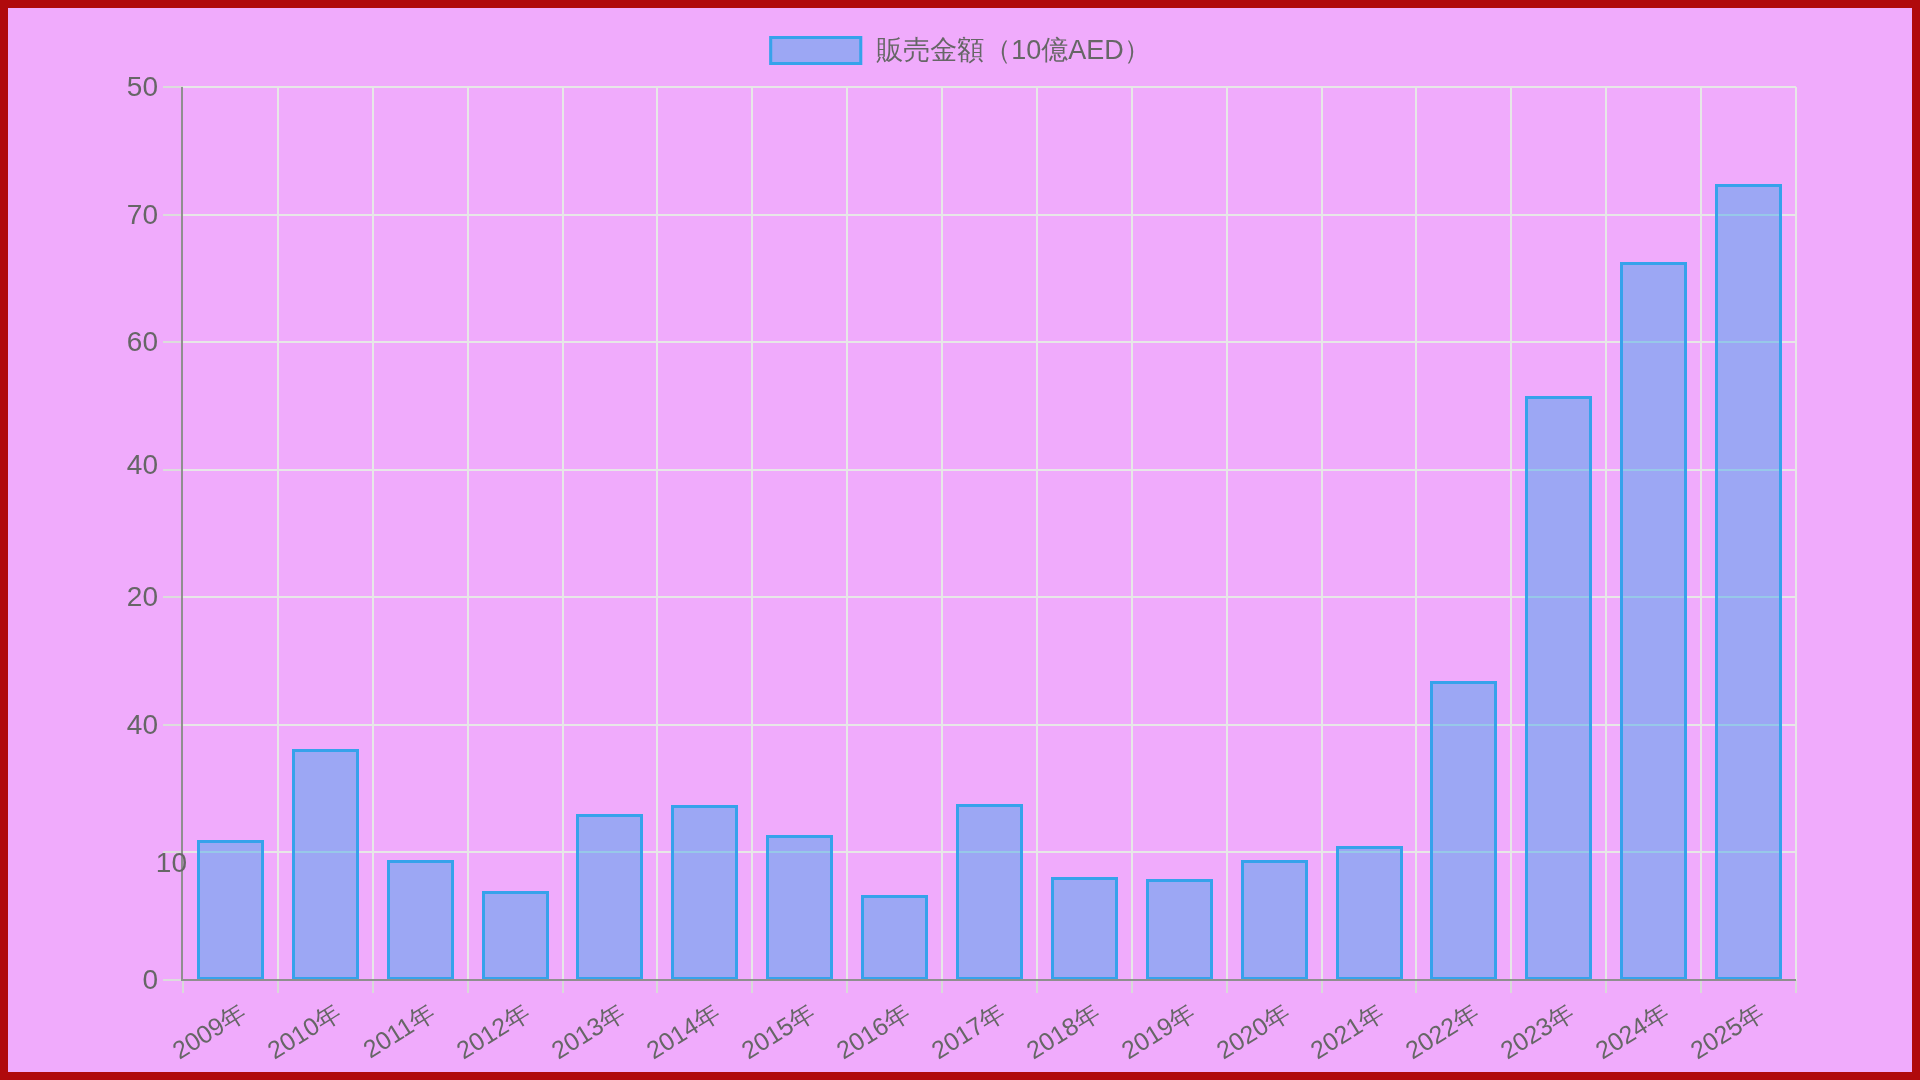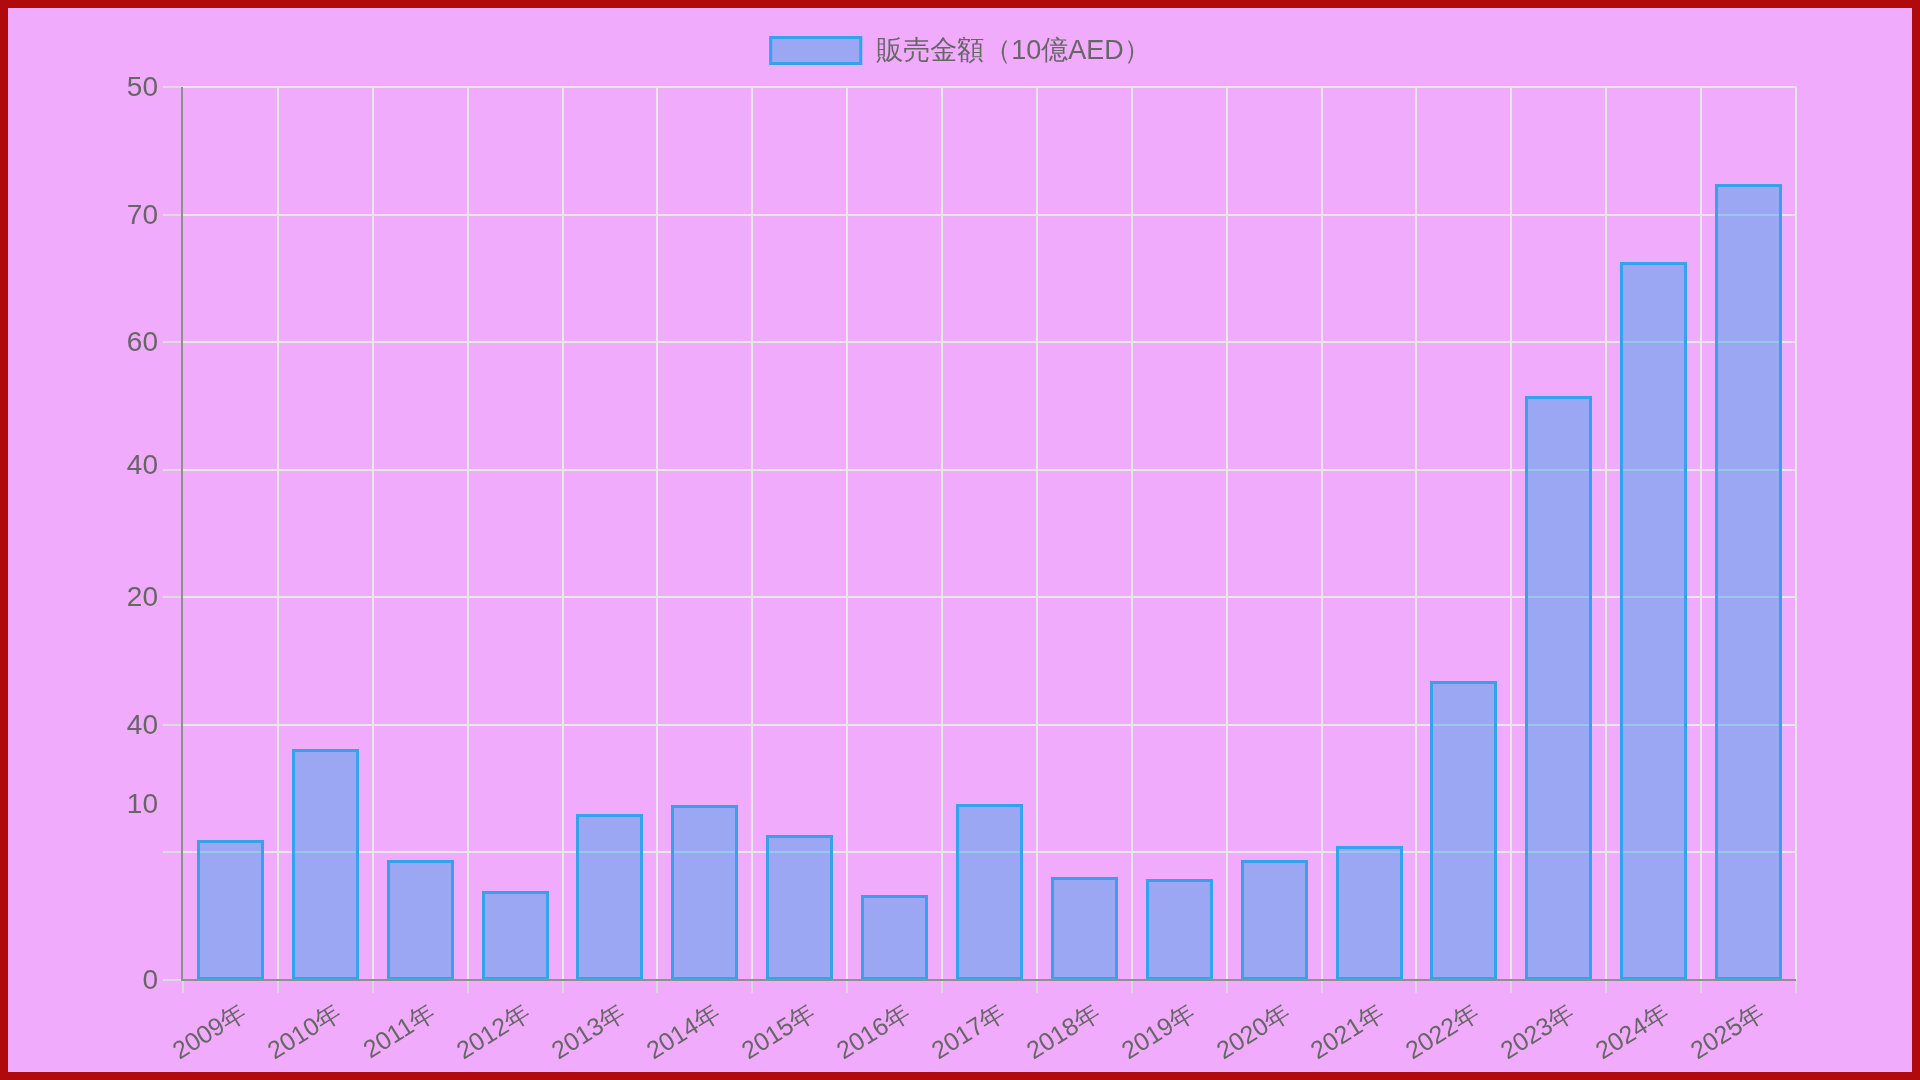--- a/index.html
+++ b/index.html
@@ -29,21 +29,21 @@
 <div class="page">
   <div class="legend">
     <span class="swatch"></span>
     <span class="legend-label">販売金額（10億AED）</span>
   </div>
   <div id="plot" class="plot">
       <div class="ytick" style="left: 163px; top: 979px; width: 20px;"></div>
       <div class="ylabel" style="top: 964px;">0</div>
       <div class="gridline-h" style="left: 183px; top: 851.429px; width: 1613px;"></div>
       <div class="ytick" style="left: 163px; top: 851.429px; width: 20px;"></div>
-      <div class="ylabel" style="top: 788px;">10</div>
+      <div class="ylabel" style="top: 847px; padding-left: 29px;">10</div>
       <div class="gridline-h" style="left: 183px; top: 723.857px; width: 1613px;"></div>
       <div class="ytick" style="left: 163px; top: 723.857px; width: 20px;"></div>
       <div class="ylabel" style="top: 708.857px;">40</div>
       <div class="gridline-h" style="left: 183px; top: 596.286px; width: 1613px;"></div>
       <div class="ytick" style="left: 163px; top: 596.286px; width: 20px;"></div>
       <div class="ylabel" style="top: 581.286px;">20</div>
       <div class="gridline-h" style="left: 183px; top: 468.714px; width: 1613px;"></div>
       <div class="ytick" style="left: 163px; top: 468.714px; width: 20px;"></div>
       <div class="ylabel" style="top: 449px;">40</div>
       <div class="gridline-h" style="left: 183px; top: 341.143px; width: 1613px;"></div>

